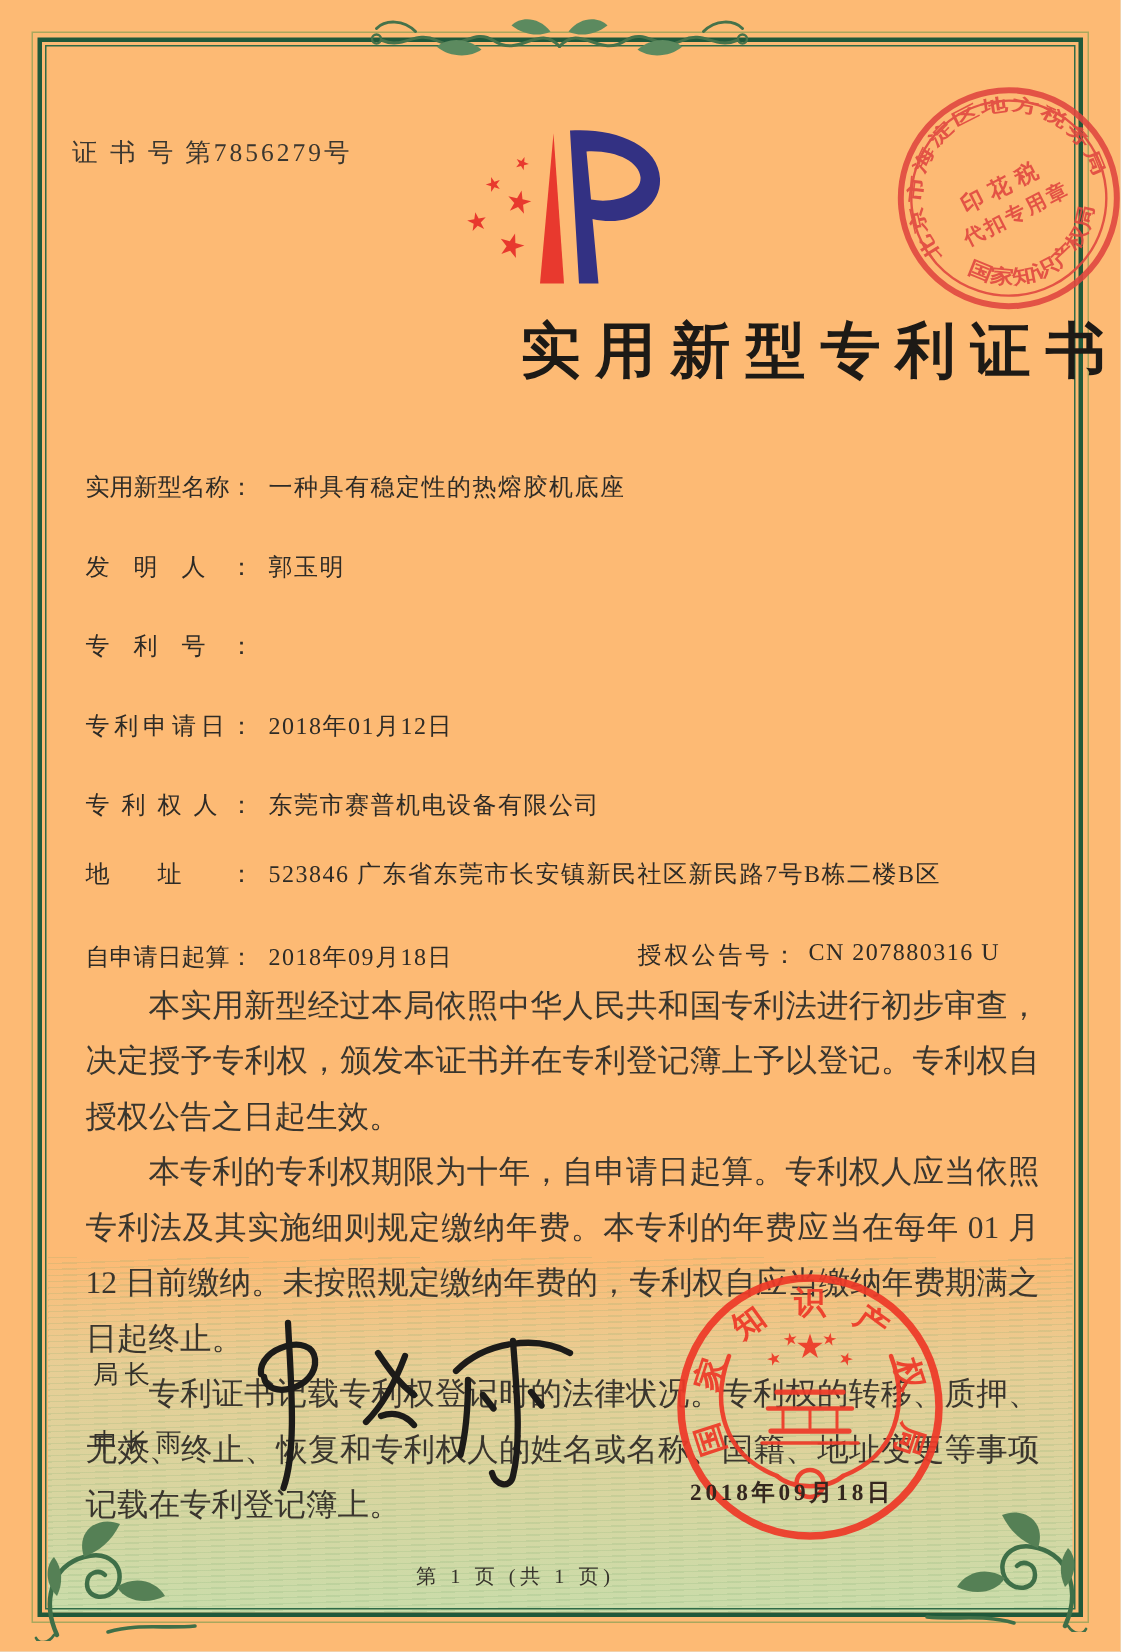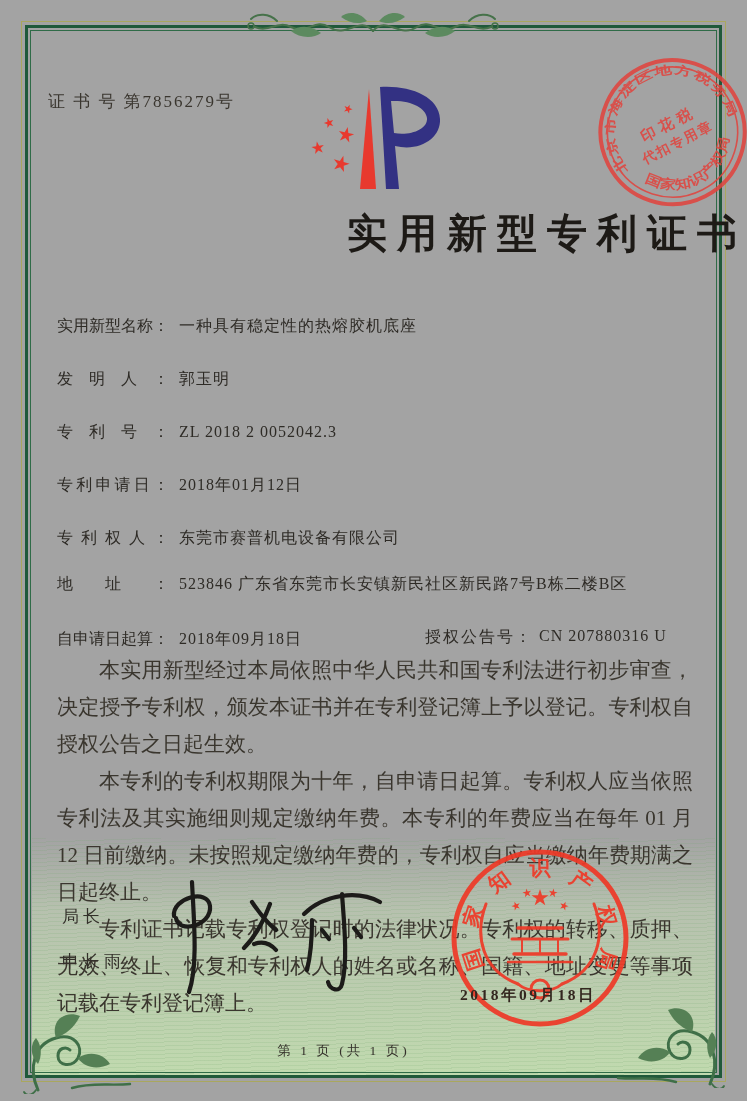--- a/index.html
+++ b/index.html
@@ -1,18 +1,18 @@
 <!DOCTYPE html>
 <html><head>
 <meta charset="utf-8">
 <style>
   html,body{margin:0;padding:0;background:#e9e4d4;}
   .page{
     position:relative;width:747px;height:1101px;margin:0 auto;
-    background:#a3a3a3;
+    background:#fdba74;
     font-family:"Liberation Serif","DejaVu Serif",serif;
     color:#2e2b26;overflow:hidden;
   }
   
   .green-zone{
     position:absolute;left:32px;right:32px;top:838px;bottom:26px;
     background:
       repeating-linear-gradient(178deg, rgba(110,165,105,.16) 0 1px, rgba(255,255,255,0) 1px 4px),
       linear-gradient(180deg, rgba(210,231,196,0) 0%, rgba(206,229,188,.45) 30%, rgba(196,224,176,.9) 100%);
   }
@@ -152,21 +152,20 @@
   <div class="frow" style="top:367px">
     <span class="flabel">发明人：</span>
     <span class="fvalue">郭玉明</span>
   </div>
   <div class="frow" style="top:314px">
     <span class="flabel">实用新型名称：</span>
     <span class="fvalue">一种具有稳定性的热熔胶机底座</span>
   </div>
   <div class="frow" style="top:420px">
     <span class="flabel">专利号：</span>
-    <span class="fvalue">ZL 2018 2 0052042.3</span>
   </div>
   <div class="frow" style="top:473px">
     <span class="flabel">专利申请日：</span>
     <span class="fvalue">2018年01月12日</span>
   </div>
   <div class="frow" style="top:526px">
     <span class="flabel">专利权人：</span>
     <span class="fvalue">东莞市赛普机电设备有限公司</span>
   </div>
   <div class="frow" style="top:572px">

